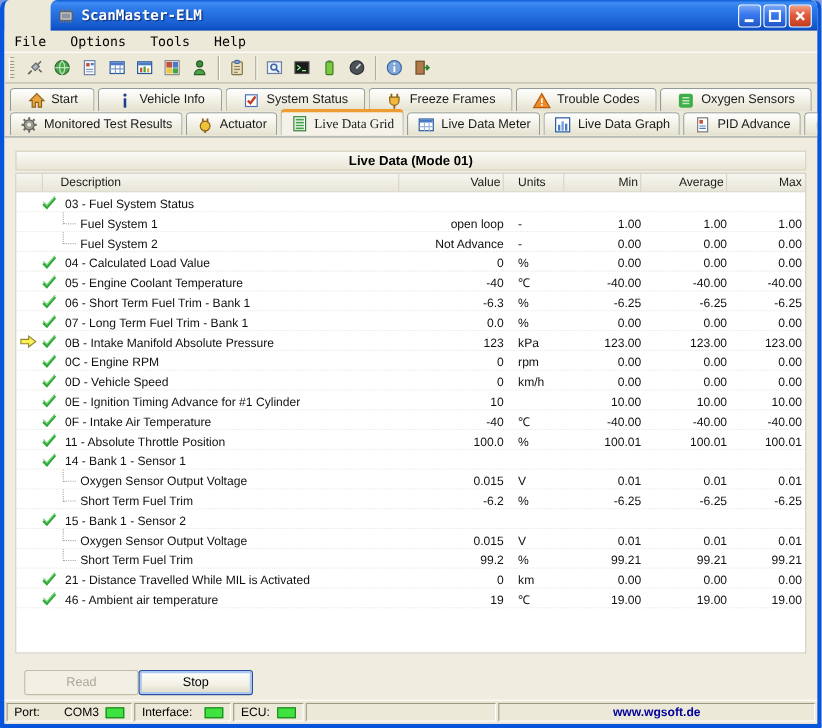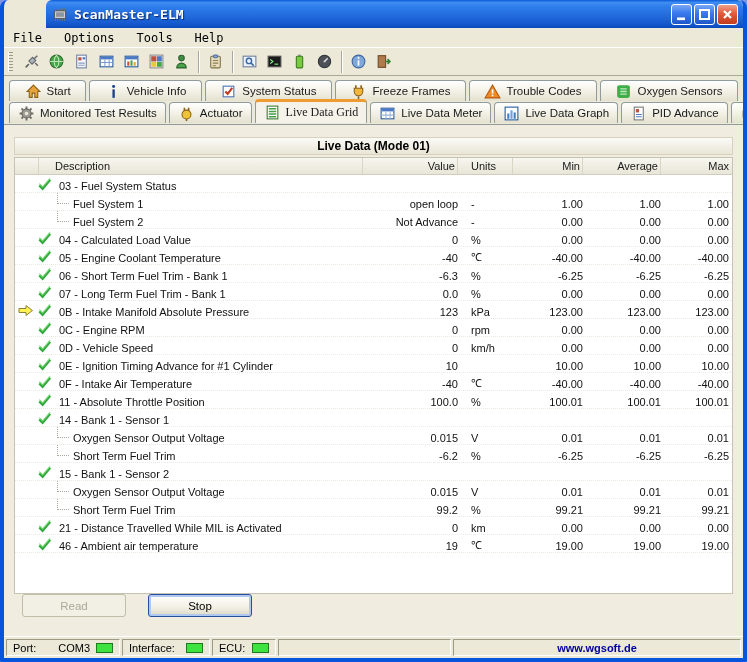--- a/index.html
+++ b/index.html
@@ -98,21 +98,21 @@
   .c-avg  { flex: 0 0 78px; text-align: right; }
   .c-max  { flex: 0 0 71px; text-align: right; padding-right: 3px; }
   .h-desc { flex: 1 1 auto; padding-left: 16px; }
   .h-desc-icons { flex: 0 0 24px; }
   .h-val { flex: 0 0 95px; text-align: right; padding-right: 2px; }
   .h-units { flex: 0 0 55px; padding-left: 13px; }
   .h-min { flex: 0 0 70px; text-align: right; padding-right: 2px; }
   .h-avg { flex: 0 0 78px; text-align: right; padding-right: 2px; }
   .h-max { flex: 0 0 71px; text-align: right; padding-right: 3px; border-right: none !important; }
   
-  .btn-row { flex: 0 0 38px; display: flex; align-items: flex-start; gap: 22px; padding-left: 8px; }
+  .btn-row { flex: 0 0 38px; display: flex; align-items: flex-end; padding-left: 8px; }
   .btn {
     width: 104px; height: 23px; font-size: 11.5px; font-family: "Liberation Sans", sans-serif;
     border: 1px solid #7C7C6E; border-radius: 3px; color: #000;
     background: linear-gradient(180deg,#FFFFFF 0%,#F2F0E4 60%,#DDD8C4 100%); cursor: pointer;
   }
   .btn.disabled { color: #ACA899; border-color: #C0BDA9; background: #F2F0E4; }
   .btn.focused { border: 1px solid #2A4E9E; box-shadow: inset 0 0 0 2px #AEC8F0; }
   
   .statusbar {
     flex: 0 0 22px; background: #ECE9D8; border-top: 1px solid #fff;

